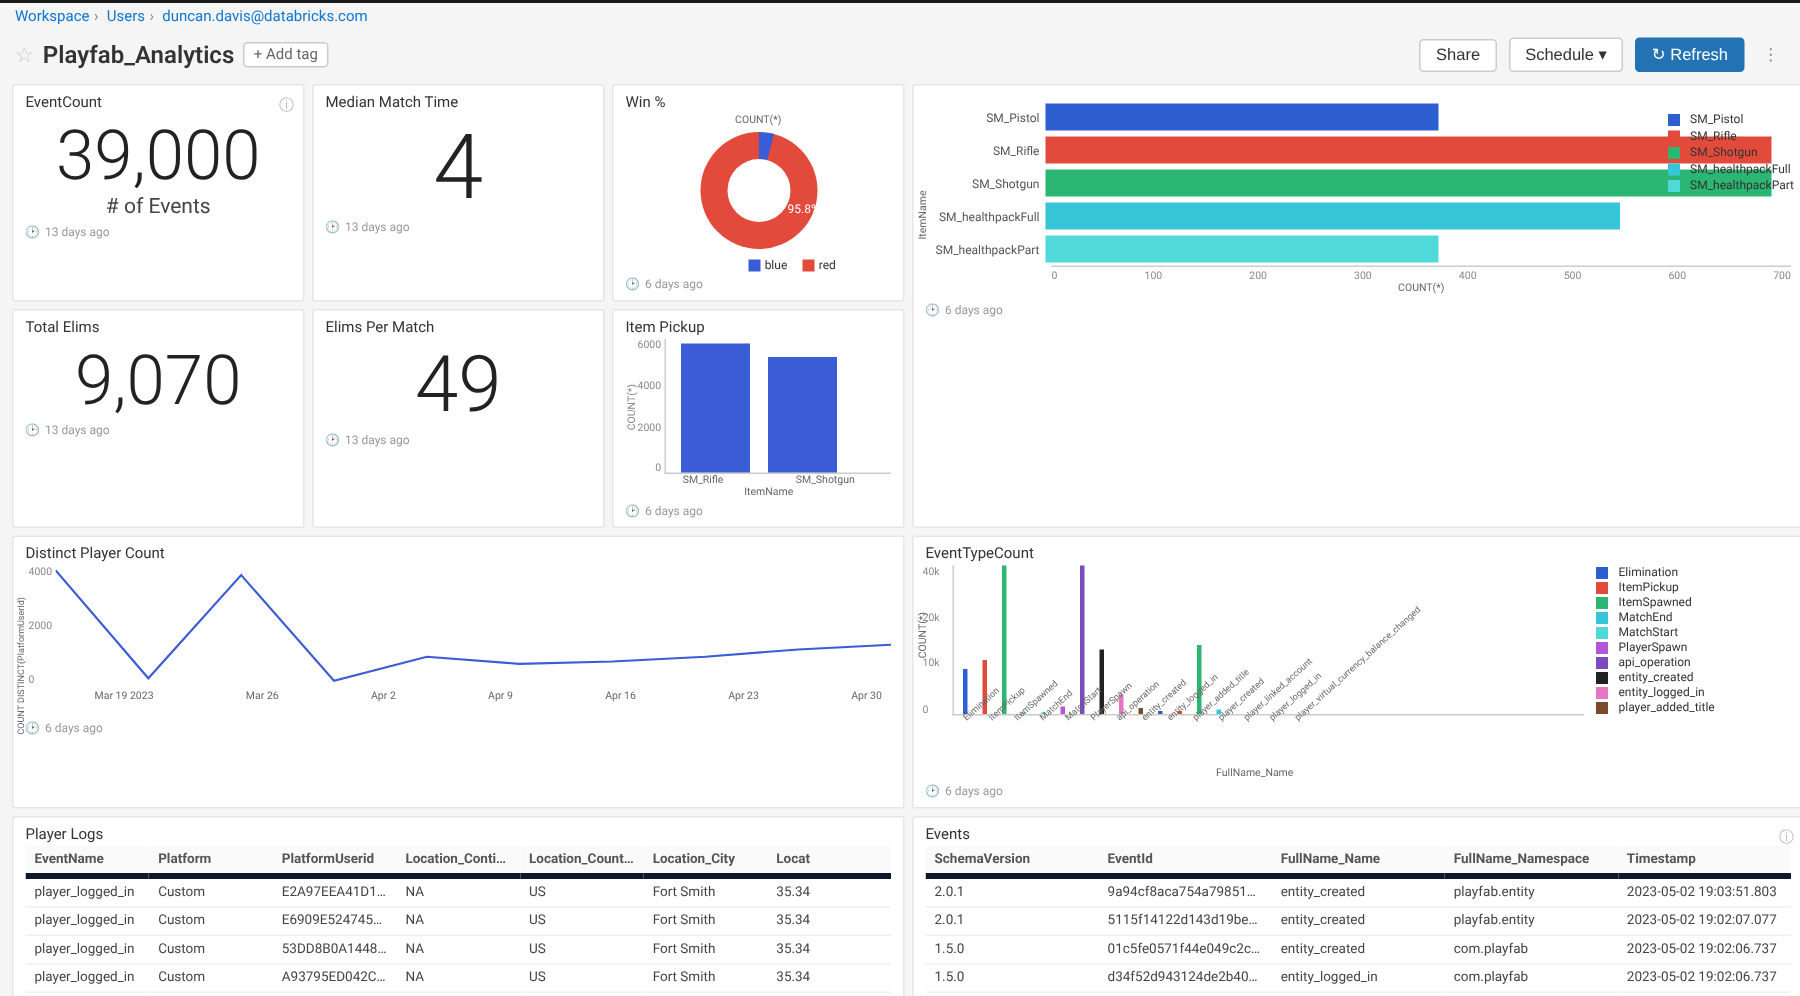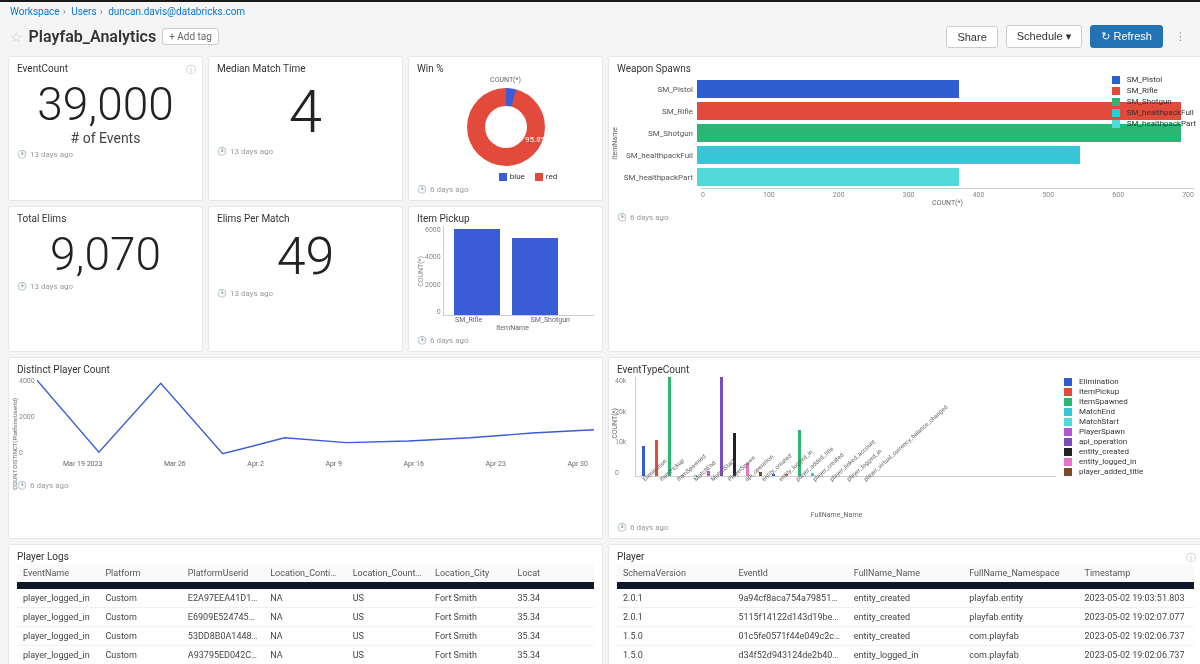--- a/index.html
+++ b/index.html
@@ -69,21 +69,21 @@
   .vbars { display:flex; align-items:flex-end; height:100px; gap:10px; border-left:1px solid #ccc; border-bottom:1px solid #ccc; margin-left:18px; padding:0 6px; }
   .vbar { width:3px; }
   .vbar-lbls { display:flex; gap:5px; margin-left:24px; font-size:6px; color:#666; }
   .vbar-lbls span { transform: rotate(-42deg); transform-origin: top left; display: inline-block; width: 12px; white-space: nowrap; }
   .evt-ylbl { position:absolute; left:2px; top:50px; writing-mode:vertical-rl; transform:rotate(180deg); font-size:7px; color:#666; }
 
   
   .tbl-card { grid-column: span 3; }
   .tbl-card.wide { grid-column: 4 / span 1; }
   table { width:100%; border-collapse: collapse; font-size: 9px; table-layout:fixed; }
-  th { text-align:left; font-weight:400; color:#555; padding:4px 6px; border-bottom:7px solid #0f172a; background:#fafafa; white-space:nowrap; overflow:hidden; text-overflow:ellipsis;margin-left:32px; }
+  th { text-align:left; font-weight:700; color:#555; padding:4px 6px; border-bottom:4px solid #0f172a; background:#fafafa; white-space:nowrap; overflow:hidden; text-overflow:ellipsis;margin-left:32px; }
   td { padding:4px 6px; border-bottom:1px solid #f0f0f0; white-space:nowrap; overflow:hidden; text-overflow:ellipsis; color:#444; }
   .tbl-scroll { max-height:120px; overflow:auto; }
 </style>
 </head>
 <body>
 
 <div class="topbar-dark"></div>
 
 <div class="breadcrumb">
   <a>Workspace</a><span class="sep">›</span>
@@ -139,21 +139,20 @@
         <span><span class="lg-sq" style="background:#e24a3b"></span><span>red</span></span>
       </div>
     </div>
     <div class="card-footer">
         <span>🕑</span>
         <span>6 days ago</span>
       </div>
   </div>
 
   <div class="card" style="grid-row: span 2; position:relative;">
-    <div class="card-title">Weapon Spawns</div>
     <div style="margin-top:4px;" id="hbars">
         <div class="hbar-row">
           <div class="hbar-lbl">SM_Pistol</div>
           <div class="hbar-track">
             <div class="hbar-fill" style="width:52.702702702702695%;background:#2e5fd0"></div>
           </div>
         </div>
         <div class="hbar-row">
           <div class="hbar-lbl">SM_Rifle</div>
           <div class="hbar-track">
@@ -404,21 +403,21 @@
               <td>35.34</td>
             </tr>
           </tbody>
       </table>
     </div>
 
   </div>
 
   <div class="card tbl-card wide" style="position:relative;">
     <span class="card-info">ⓘ</span>
-    <div class="card-title">Player</div>
+    <div class="card-title">Events</div>
     <div class="tbl-scroll">
       <table>
         <thead>
             <tr id="ev-head">
               <th>SchemaVersion</th>
               <th>EventId</th>
               <th>FullName_Name</th>
               <th>FullName_Namespace</th>
               <th>Timestamp</th>
             </tr>

